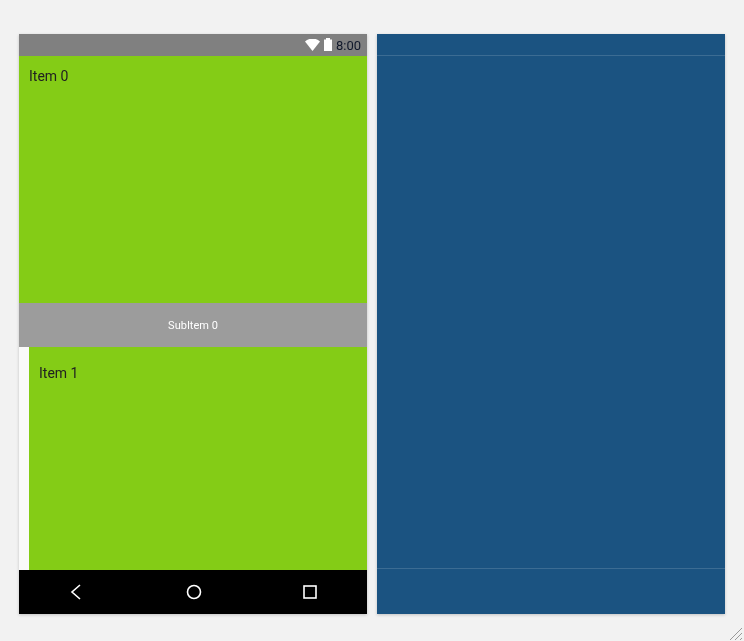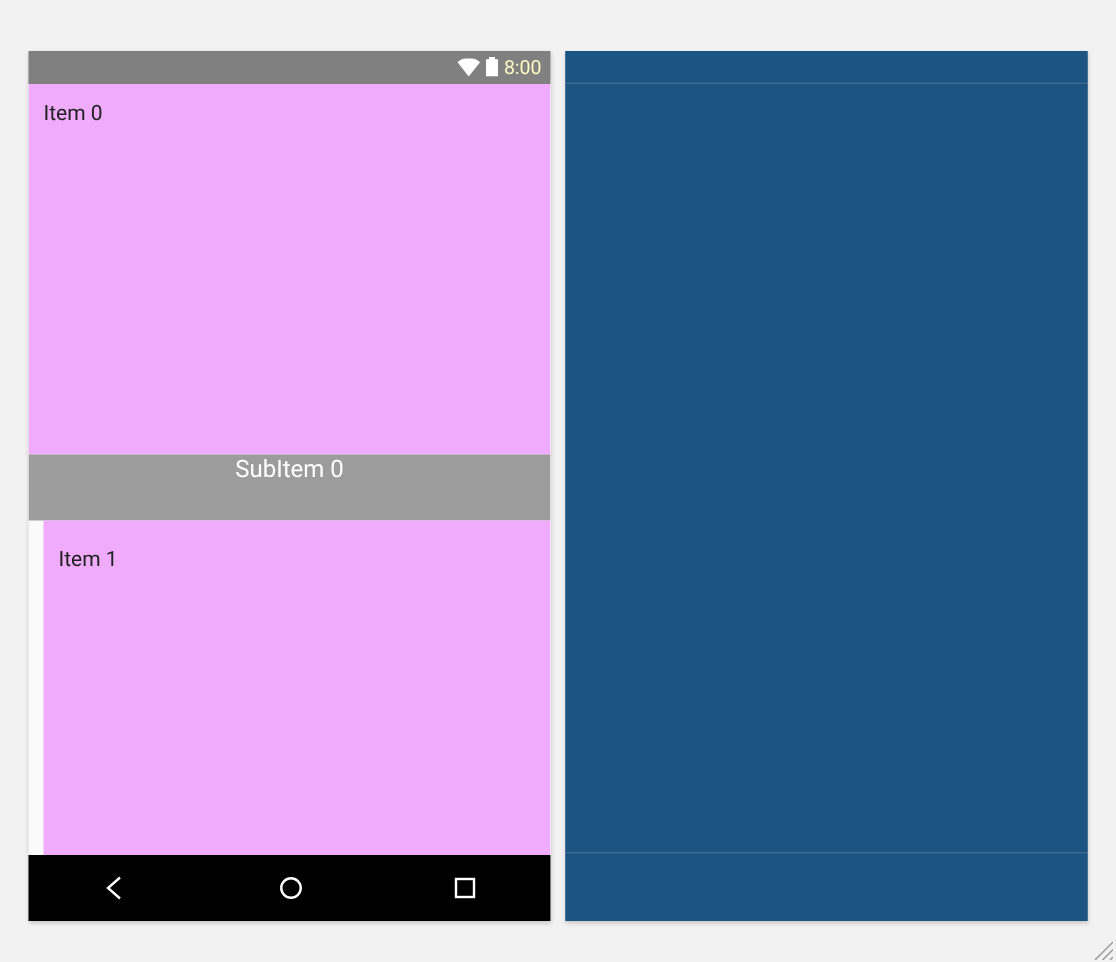--- a/index.html
+++ b/index.html
@@ -35,47 +35,48 @@
       display: flex;
       justify-content: flex-end;
       align-items: center;
       padding-right: 6px;
       gap: 4px;
     }
     .wifi-svg, .battery-svg {
       flex-shrink: 0;
     }
     .status-time {
-      color: #fef9c3;
+      color: #0f172a;
       font-size: 13px;
       font-weight: 400;
     }
     .content {
       flex: 1;
       background: #fafafa;
       overflow: hidden;
       display: flex;
       flex-direction: column;
     }
     .list-item {
       padding: 12px 10px;
       font-size: 14px;
       color: #212121;
-      background: #f0abfc;
+      background: #84cc16;
     }
     .list-item-0 {
       height: 247px;
     }
     .sub-item {
       height: 44px;
       background: #9c9c9c;
       display: flex;
+      align-items: center;
       justify-content: center;
       color: #fff;
-      font-size: 16px;
+      font-size: 11px;
     }
     .list-item-1 {
       flex: 1;
       padding-top: 18px;
       margin-left: 10px;
     }
     .nav-bar {
       height: 44px;
       background: #000;
       display: flex;

